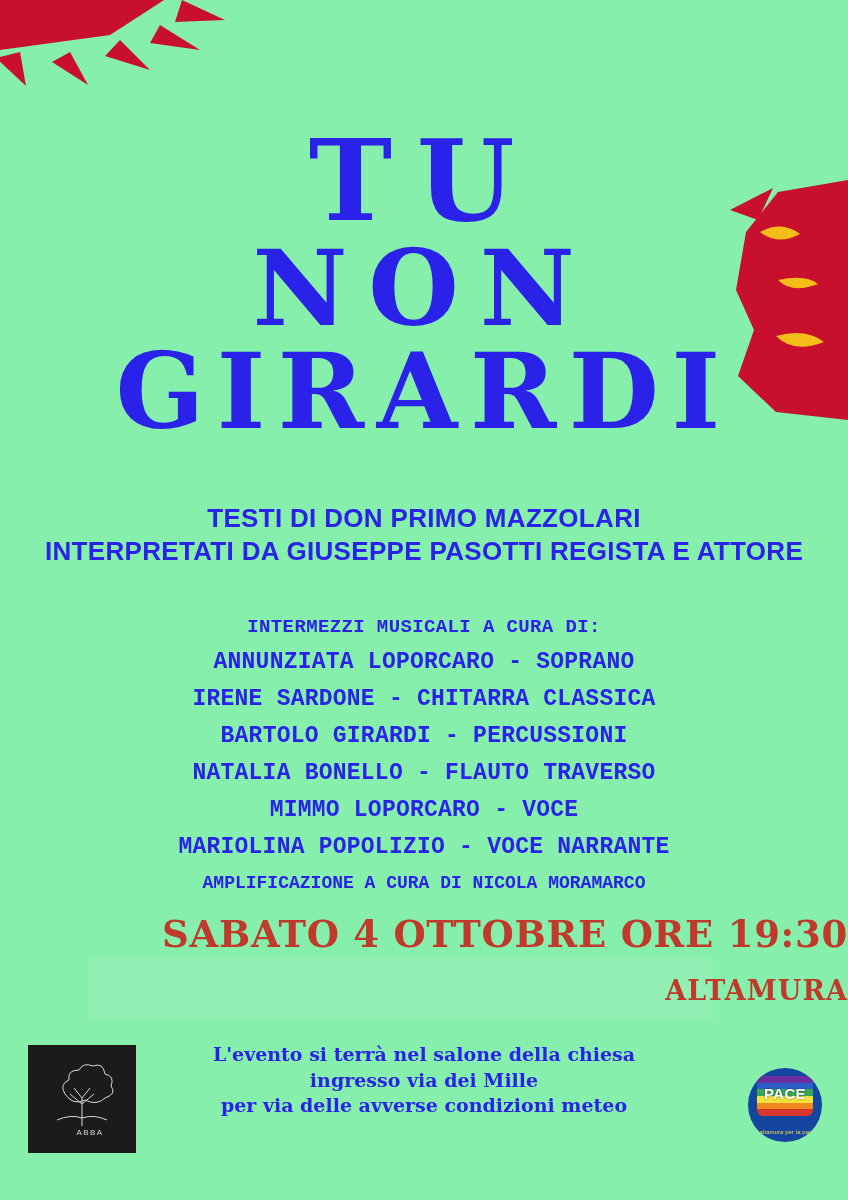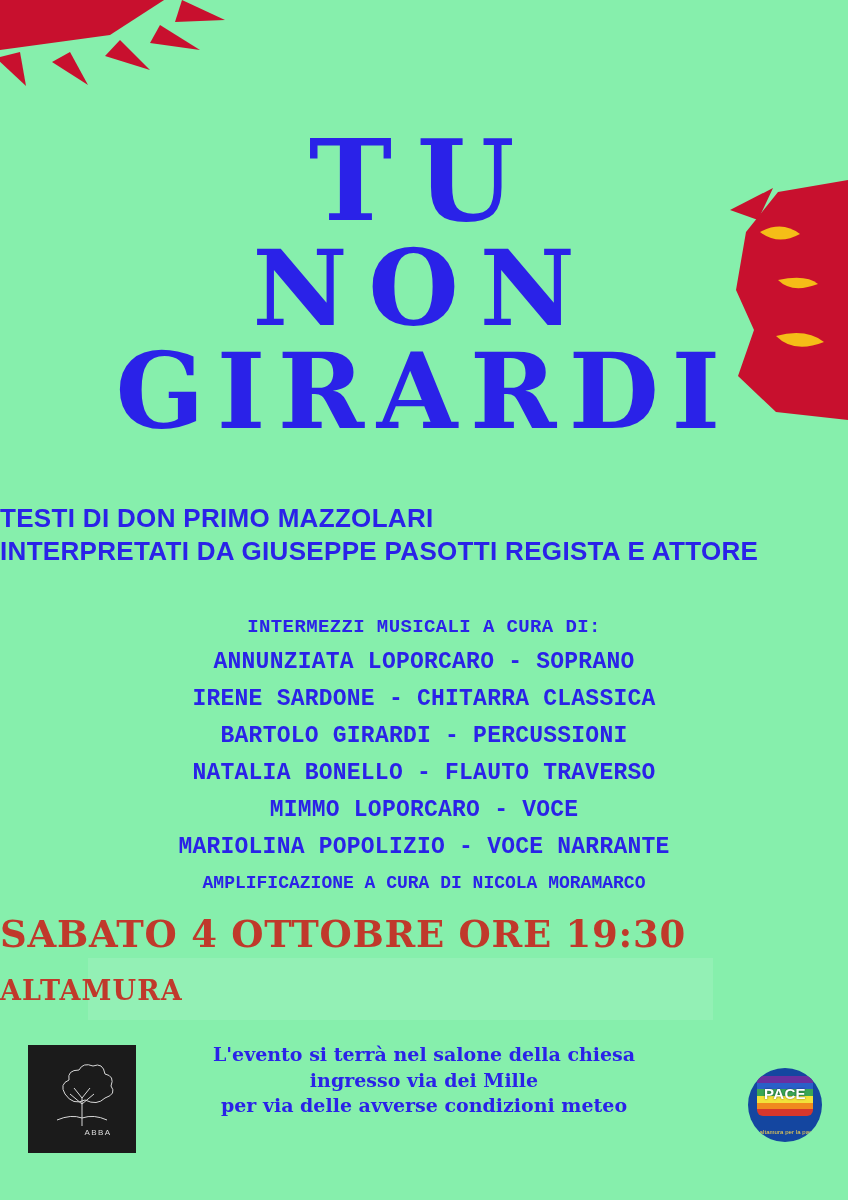--- a/index.html
+++ b/index.html
@@ -68,20 +68,21 @@
     margin-top: 4px;
     white-space: nowrap;
   }
 
   
   .subtitle {
     position: absolute;
     top: 503px;
     left: 0;
     width: 848px;
+    text-align: center;
     color: #2a22e8;
     font-family: "Liberation Sans", sans-serif;
     font-weight: bold;
     letter-spacing: 0.02em;
   }
   .subtitle-line1 { font-size: 26px; }
   .subtitle-line2 { font-size: 26px; margin-top: 2px; }
 
   
   .credits {
@@ -107,21 +108,21 @@
     font-size: 18px;
     margin-top: 13px;
   }
 
   
   .datetime {
     position: absolute;
     top: 912px;
     left: 0;
     width: 848px;
-    text-align: left;
+    text-align: right;
     color: #c0392b;
     font-family: "DejaVu Serif", serif;
     font-weight: bold;
   }
   .datetime .d-line {
     font-size: 37px;
     letter-spacing: 0.02em;
   }
   .datetime .d-city {
     font-size: 27px;
@@ -166,21 +167,21 @@
     overflow: hidden;
   }
   .logo-abba .tree {
     position: absolute;
     left: 50%;
     top: 46%;
     transform: translate(-50%,-50%);
   }
   .logo-abba .abba-text {
     position: absolute;
-    left: 16px;
+    left: 8px;
     bottom: 16px;
     width: 100%;
     text-align: center;
     font-size: 8px;
     letter-spacing: 0.18em;
     font-family: "Liberation Sans", sans-serif;
     color: #dcdcdc;
   }
 
   .logo-pace {

